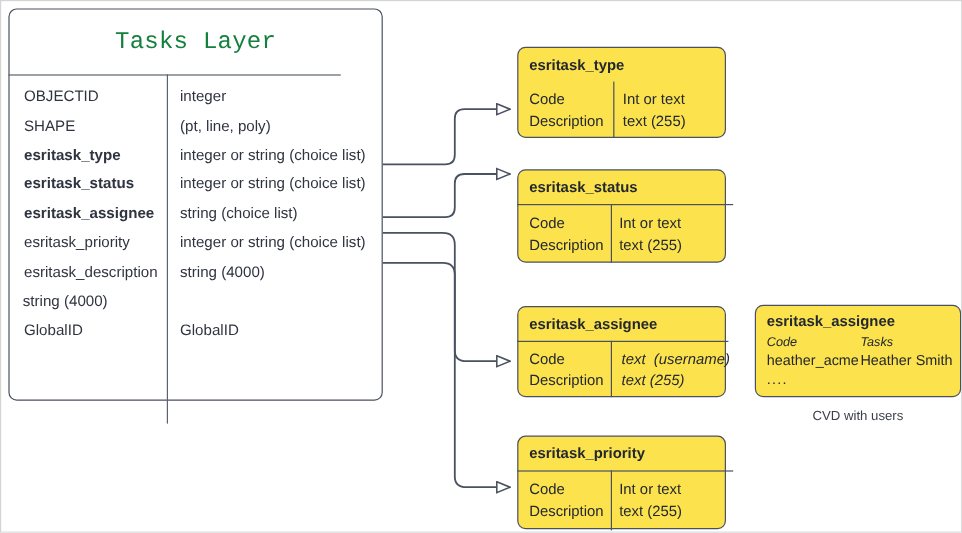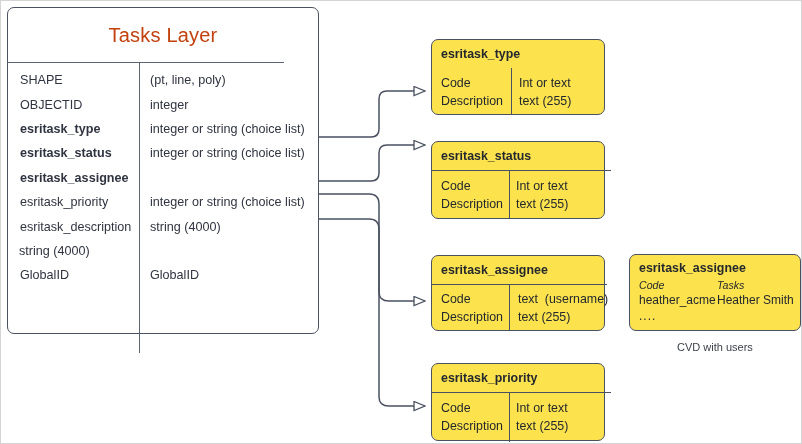--- a/index.html
+++ b/index.html
@@ -11,21 +11,21 @@
 
   
   .entity{
     position:absolute;left:6px;top:6px;width:312px;height:327px;
     background:#ffffff;border:1.6px solid #4a5160;border-radius:7px;
     box-sizing:border-box;
   }
   .entity-title{
     position:absolute;left:0;top:0;width:100%;height:54px;
     display:flex;align-items:center;justify-content:center;
-    font-size:20px;color:#c2410c;letter-spacing:.2px;
+    font-size:20px;color:#15803d;letter-spacing:.2px;font-family:Liberation Mono, monospace;
   }
   .entity-hrule{
     position:absolute;left:-1px;top:54px;width:277px;height:0;
     border-top:1.6px solid #5b6271;
   }
   .entity-vrule{
     position:absolute;left:131px;top:54px;width:0;height:291px;
     border-left:1.6px solid #5b6271;
   }
   .rows{position:absolute;left:0;top:60px;width:100%;}
@@ -108,37 +108,38 @@
       <path d="M318,218 H368 Q378,218 378,228 V396 Q378,405 388,405 H424" marker-end="url(#arrow)"></path>
     </g>
   </svg>
 
   <div class="entity">
     <div class="entity-title">Tasks Layer</div>
     <div class="entity-hrule"></div>
     <div class="entity-vrule"></div>
     <div class="rows" id="entity-rows">
         <div class="row">
+          <div class="fname">OBJECTID</div>
+          <div class="ftype">integer</div>
+        </div>
+        <div class="row">
           <div class="fname">SHAPE</div>
           <div class="ftype">(pt, line, poly)</div>
-        </div>
-        <div class="row">
-          <div class="fname">OBJECTID</div>
-          <div class="ftype">integer</div>
         </div>
         <div class="row bold">
           <div class="fname">esritask_type</div>
           <div class="ftype">integer or string (choice list)</div>
         </div>
         <div class="row bold">
           <div class="fname">esritask_status</div>
           <div class="ftype">integer or string (choice list)</div>
         </div>
         <div class="row bold">
           <div class="fname">esritask_assignee</div>
+          <div class="ftype">string (choice list)</div>
         </div>
         <div class="row">
           <div class="fname">esritask_priority</div>
           <div class="ftype">integer or string (choice list)</div>
         </div>
         <div class="row">
           <div class="fname">esritask_description</div>
           <div class="ftype">string (4000)</div>
         </div>
         <div class="row">
@@ -169,21 +170,21 @@
     <div class="dbox-col" style="left: 84px; top: 36px; white-space: pre;">Int or text
 text (255)</div>
   </div>
 
   <div class="dbox" id="dbox-2" style="left:430px;top:254px;width:174px;height:76px;">
     <div class="dbox-title">esritask_assignee</div>
     <div class="dbox-hrule" style="width:176px;"></div>
     <div class="dbox-vrule" style="left:77px;height:47px;"></div>
     <div class="dbox-col" style="left: 9px; top: 35px; white-space: pre;">Code
 Description</div>
-    <div class="dbox-col" style="left: 86px; top: 35px; white-space: pre;">text  (username)
+    <div class="dbox-col" style="left: 86px; top: 35px; white-space: pre; font-style: italic;">text  (username)
 text (255)</div>
   </div>
 
   <div class="dbox" id="dbox-3" style="left:430px;top:362px;width:174px;height:78px;">
     <div class="dbox-title">esritask_priority</div>
     <div class="dbox-hrule" style="width:180px;"></div>
     <div class="dbox-vrule" style="left:77px;height:50px;"></div>
     <div class="dbox-col" style="left: 9px; top: 36px; white-space: pre;">Code
 Description</div>
     <div class="dbox-col" style="left: 84px; top: 36px; white-space: pre;">Int or text

